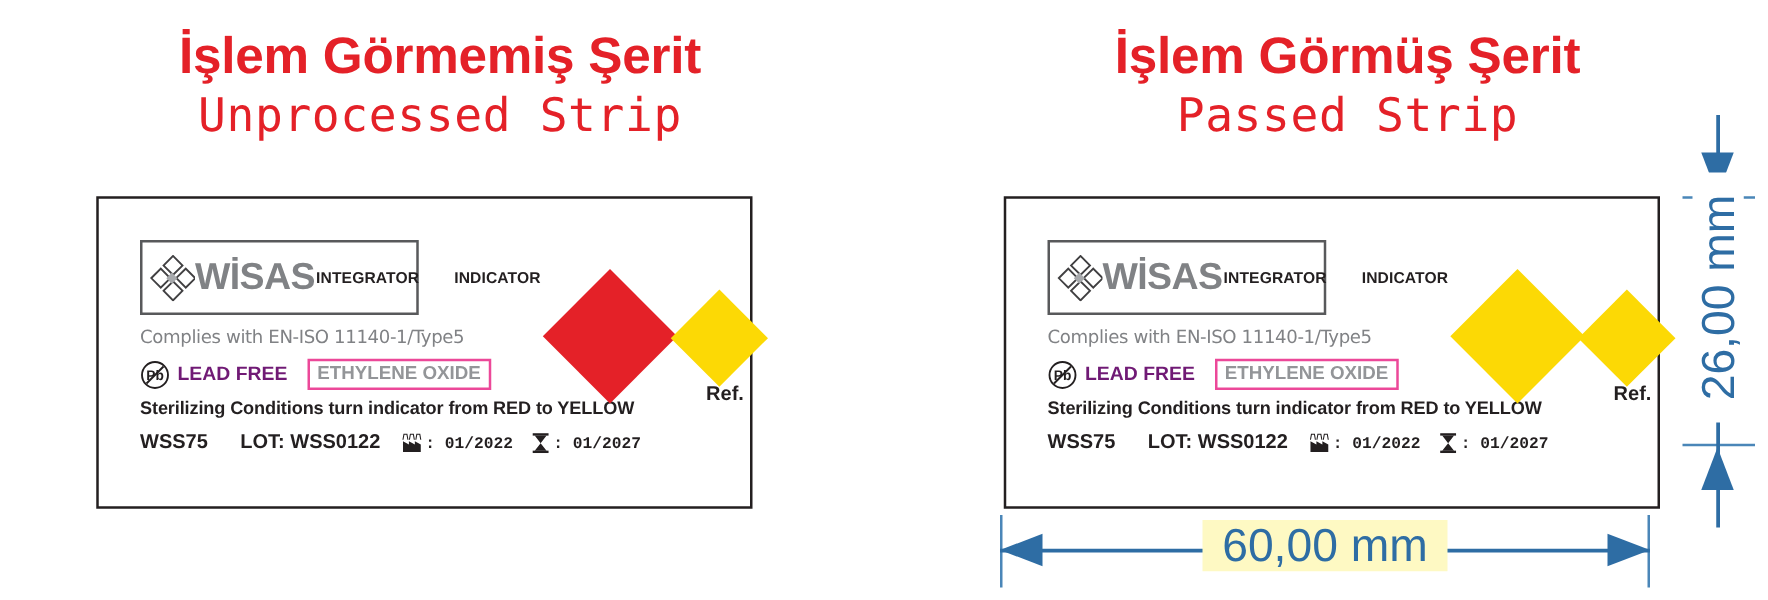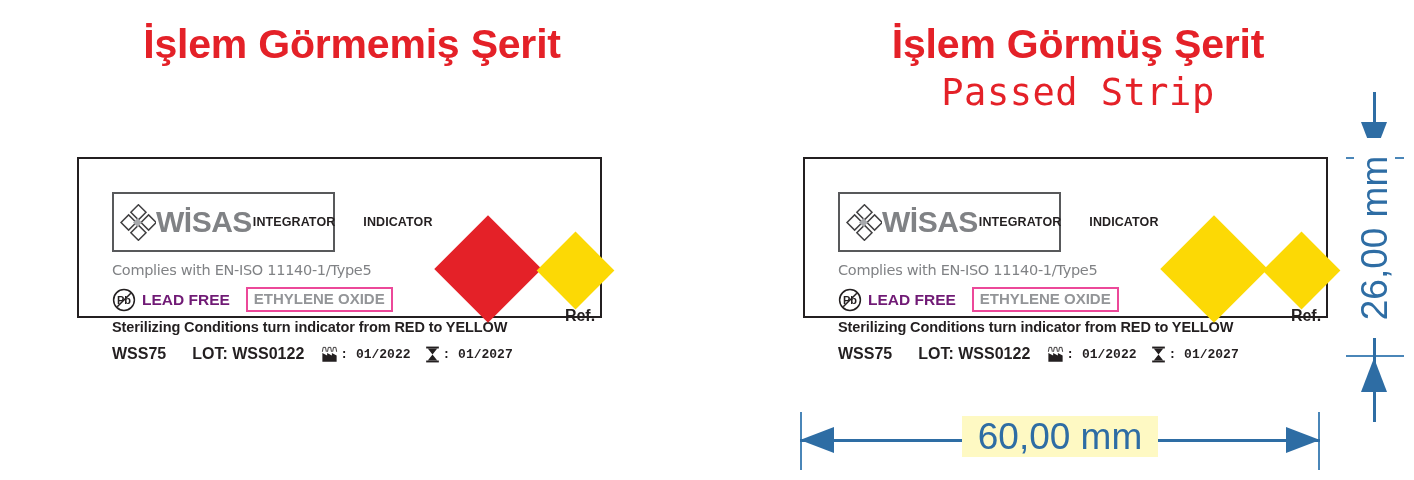--- a/index.html
+++ b/index.html
@@ -52,21 +52,21 @@
     margin-top: 5px;
     white-space: nowrap;
   }
 
   
   .card {
     position: absolute;
     top: 157px;
     left: 35px;
     width: 525px;
-    height: 161px;
+    height: 250px;
     border: 2px solid #231f20;
     background: #ffffff;
     box-sizing: border-box;
   }
 
   .card-inner {
     position: absolute;
     inset: 0;
   }
 
@@ -341,20 +341,21 @@
   .ext-h.t { top: 65px; }
   .ext-h.b { bottom: 65px; }
 </style>
 </head>
 <body>
 
 <div class="panel" id="panel-unprocessed">
 
   <div class="heading-block">
     <div class="heading-tr">İşlem Görmemiş Şerit</div>
+    <div class="heading-en">Unprocessed Strip</div>
   </div>
 
   <div class="card">
     <div class="card-inner">
 
       <div class="logo-box">
         <svg class="logo-diamonds" viewBox="0 0 40 40">
           <g fill="none" stroke="#414042" stroke-width="1.6">
             <rect x="15.2" y="3.2" width="11.6" height="11.6" transform="rotate(45 21 9)"></rect>
             <rect x="15.2" y="25.2" width="11.6" height="11.6" transform="rotate(45 21 31)"></rect>

